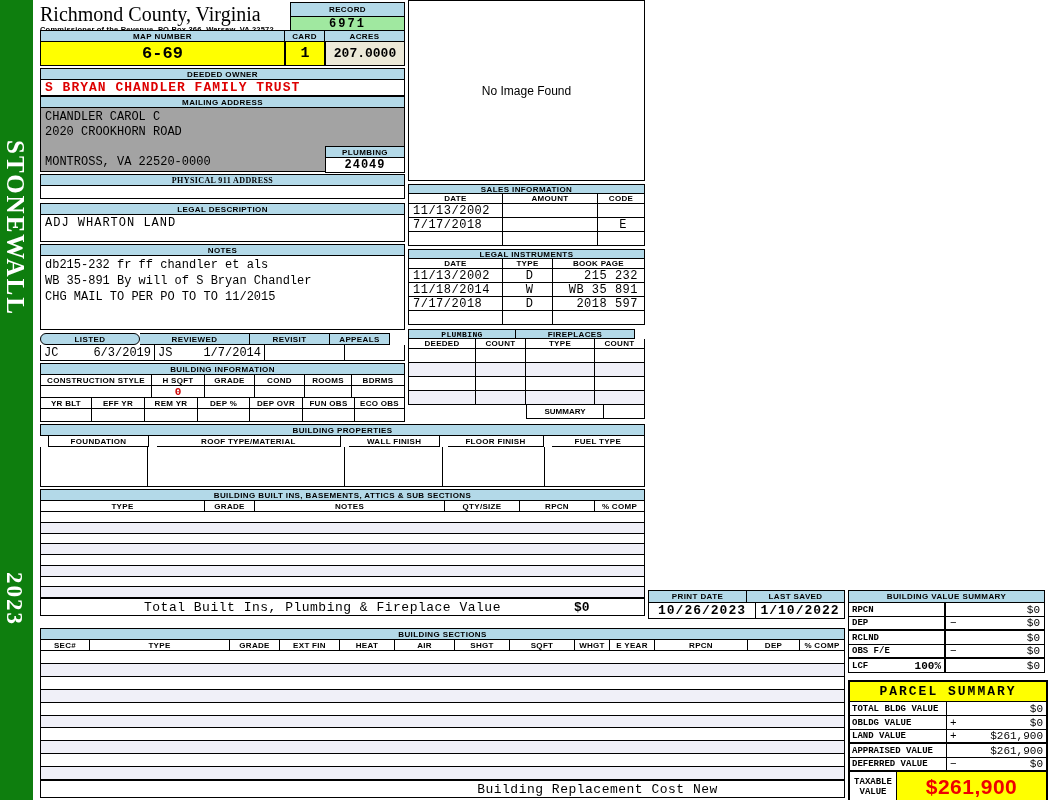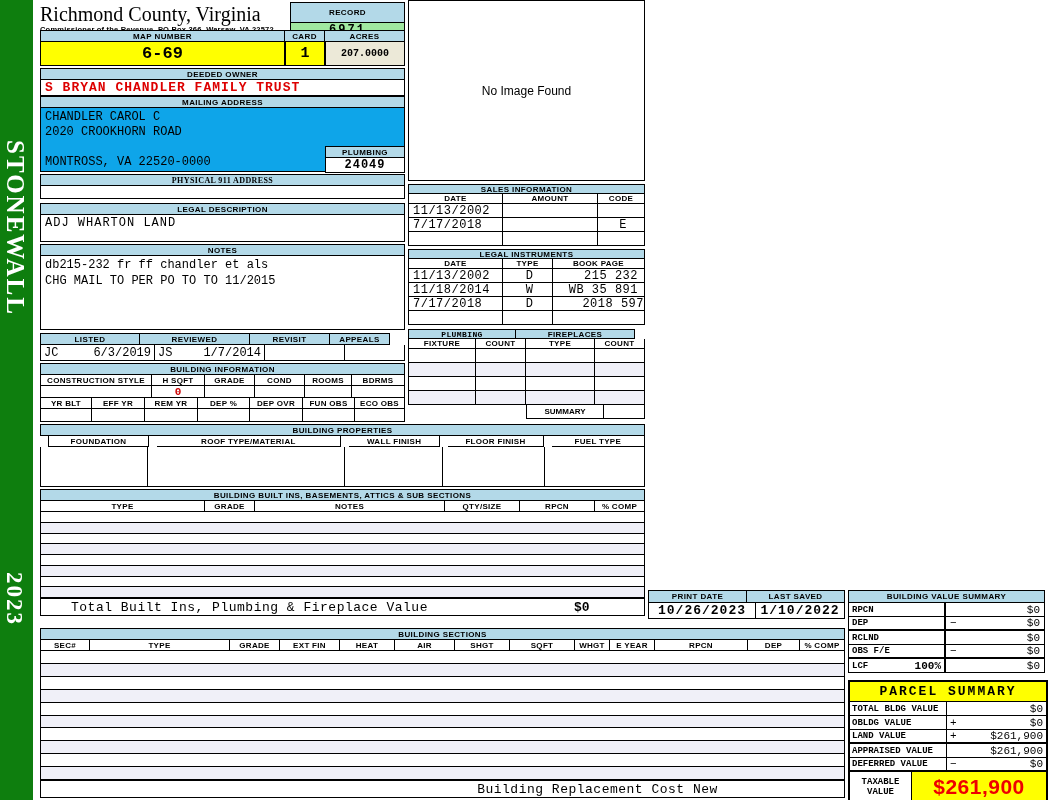--- a/index.html
+++ b/index.html
@@ -38,39 +38,39 @@
     font-family:"Liberation Mono", monospace; font-size:12px;
     display:flex; align-items:center; white-space:nowrap;
   }
   .nb-l { border-left:none; }
   .stripe { background:#f0f0f8; }
 
   
   .county-title { font-family:"Liberation Serif", serif; font-size:20px; line-height:22px; white-space:nowrap; }
   .county-sub { font-size:7.5px; font-weight:bold; white-space:nowrap; letter-spacing:.2px; }
   .record-box { left:290px; top:2px; width:115px; }
-  .record-box .band { height:21px; }
+  .record-box .band { height:15px; }
   .record-val { height:15px; background:#a0e8a0; border:1px solid #000; border-top:none;
     display:flex; align-items:center; justify-content:center;
     font-family:"Liberation Mono", monospace; font-weight:bold; font-size:12px; letter-spacing:2px; }
 
   .maprow-h { left:40px; top:30px; width:365px; height:12px; }
   .maprow-h .band { height:12px; }
   .maprow-v { left:40px; top:42px; width:365px; height:24px; }
   .maprow-v > div { border:1px solid #000; border-top:none; display:flex; align-items:center; justify-content:center;
     font-family:"Liberation Mono", monospace; font-weight:bold; }
   .bg-yellow { background:#ffff00; }
   .bg-beige { background:#ece9d8; }
 
   .owner-band { left:40px; top:68px; width:365px; height:12px; }
   .owner-val { left:40px; top:80px; width:365px; height:16px; border:1px solid #000; border-top:none;
     background:#fff; display:flex; align-items:center; padding-left:4px;
     font-family:"Liberation Mono", monospace; font-weight:bold; font-size:13px; color:#dd0000; letter-spacing:1px; white-space:nowrap; }
   .mail-band { left:40px; top:96px; width:365px; height:12px; }
-  .mail-block { left:40px; top:108px; width:365px; height:64px; background:#0ea5e9;
+  .mail-block { left:40px; top:108px; width:365px; height:64px; background:#a3a3a3;
     border:1px solid #000; border-top:none; padding:2px 0 0 4px; }
   .addr-line { font-family:"Liberation Mono", monospace; font-size:12px; height:15px; line-height:15px; white-space:nowrap; }
   .account-box { left:325px; top:146px; width:80px; }
   .account-box .band { height:12px; }
   .account-val { height:15px; background:#fff; border:1px solid #000; border-top:none;
     display:flex; align-items:center; justify-content:center;
     font-family:"Liberation Mono", monospace; font-weight:bold; font-size:12px; letter-spacing:1px; }
 
   .phys-band { left:40px; top:174px; width:365px; height:12px;font-family:Liberation Serif, serif; }
   .phys-val { left:40px; top:186px; width:365px; height:13px; background:#fff; border:1px solid #000; border-top:none; }
@@ -107,21 +107,21 @@
   
   .bb-band { left:40px; top:489px; width:605px; height:12px; }
   .bb-h { left:40px; top:501px; width:605px; height:11px; }
   .bb-h .whdr { border-top:none; height:11px; }
   .bb-rows { left:40px; top:512px; width:605px; height:86px; display:flex; flex-direction:column;
     border-left:1px solid #000; border-right:1px solid #000; }
   .bb-rows > div { flex:1; border-bottom:1px solid #000; background:#fff; }
   .bb-rows > div:nth-child(even) { background:#f0f0f8; }
   .total-row { left:40px; top:598px; width:605px; height:18px; background:#fff; border:1px solid #000;
     display:flex; align-items:center; font-family:"Liberation Mono", monospace; font-size:13px; }
-  .total-row .tr-label { flex:1; text-align:left; padding-left:30px; letter-spacing:.5px; }
+  .total-row .tr-label { flex:1; text-align:center; padding-left:30px; letter-spacing:.5px; }
   .total-row .tr-value { width:70px; font-weight:bold; font-size:13px; }
 
   
   .img-box { left:408px; top:0; width:237px; height:181px; border:1px solid #000; background:#fff;
     display:flex; align-items:center; justify-content:center; font-size:12px; }
 
   
   .sales { left:408px; top:184px; width:237px; }
   .instr { left:408px; top:249px; width:237px; }
   .band10 { height:10px; }
@@ -175,21 +175,21 @@
     display:flex; align-items:center; justify-content:center;
     font-family:"Liberation Mono", monospace; font-weight:bold; font-size:13px; letter-spacing:2px; }
   .ps-row { height:14px; display:flex; border-bottom:1px solid #000; }
   .ps-row.thick { border-bottom:2px solid #000; }
   .ps-row .lbl { width:97px; border-right:1px solid #000;
     font-family:"Liberation Mono", monospace; font-weight:bold; font-size:9px;
     display:flex; align-items:center; padding-left:2px; white-space:nowrap; }
   .ps-row .val { flex:1; font-family:"Liberation Mono", monospace; font-size:11px;
     display:flex; align-items:center; justify-content:space-between; padding:0 3px; }
   .tax-row { height:29px; display:flex; }
-  .tax-row .lbl { width:62px; border-right:1px solid #000; background:#fff;
+  .tax-row .lbl { width:47px; border-right:1px solid #000; background:#fff;
     font-family:"Liberation Mono", monospace; font-weight:bold; font-size:9px; line-height:10px;
     display:flex; align-items:center; justify-content:center; text-align:center; }
   .tax-row .val { flex:1; background:#ffff00; color:#ee0000;
     font-family:"Liberation Sans", sans-serif; font-weight:bold; font-size:21px;
     display:flex; align-items:center; justify-content:center; letter-spacing:.5px; }
 </style>
 </head>
 <body>
 
 <div class="abs sidebar">
@@ -207,21 +207,21 @@
 </div>
 
 <div class="abs maprow-h row">
   <div class="band" style="width:245px;">MAP NUMBER</div>
   <div class="band" style="width:40px; border-left:none;">CARD</div>
   <div class="band" style="width:80px; border-left:none;">ACRES</div>
 </div>
 <div class="abs maprow-v row">
   <div class="bg-yellow" style="width:245px; font-size:17px;">6-69</div>
   <div class="bg-yellow nb-l" style="width:40px; font-size:15px;">1</div>
-  <div class="bg-beige nb-l" style="width:80px; font-size:10px;">207.0000</div>
+  <div class="bg-beige nb-l" style="width:80px; font-size:13px;">207.0000</div>
 </div>
 
 <div class="abs owner-band band">DEEDED OWNER</div>
 <div class="abs owner-val">S BRYAN CHANDLER FAMILY TRUST</div>
 
 <div class="abs mail-band band">MAILING ADDRESS</div>
 <div class="abs mail-block">
   <div class="addr-line">CHANDLER CAROL C</div>
   <div class="addr-line">2020 CROOKHORN ROAD</div>
   <div class="addr-line"></div>
@@ -234,25 +234,26 @@
 
 <div class="abs phys-band band">PHYSICAL 911 ADDRESS</div>
 <div class="abs phys-val"></div>
 
 <div class="abs legal-band band">LEGAL DESCRIPTION</div>
 <div class="abs legal-val">ADJ WHARTON LAND</div>
 
 <div class="abs notes-band band">NOTES</div>
 <div class="abs notes-val">
   <div class="note-line">db215-232 fr ff chandler et als</div>
+  <div class="note-line">WB 35-891 By will of S Bryan Chandler</div>
   <div class="note-line">CHG MAIL TO PER PO TO TO 11/2015</div>
 </div>
 
 <div class="abs visits-h row">
-  <div class="band" style="width:100px;">LISTED</div>
+  <div class="band" style="width:100px;border-radius:6px;">LISTED</div>
   <div class="band nb-l" style="width:110px;">REVIEWED</div>
   <div class="band nb-l" style="width:80px;">REVISIT</div>
   <div class="band nb-l" style="width:60px;">APPEALS</div>
 </div>
 <div class="abs visits-v row">
   <div class="cell" style="width:115px;">
       <span>JC</span>
       <span>6/3/2019</span>
     </div>
   <div class="cell nb-l" style="width:110px;">
@@ -380,36 +381,36 @@
     <div class="cell nb-l" style="width:92px; justify-content:flex-end; padding-right:6px;">215 232</div>
   </div>
   <div class="row drow">
     <div class="cell" style="width:95px;">11/18/2014</div>
     <div class="cell nb-l" style="width:50px; justify-content:center;">W</div>
     <div class="cell nb-l" style="width:92px; justify-content:flex-end; padding-right:6px;">WB 35 891</div>
   </div>
   <div class="row drow">
     <div class="cell" style="width:95px;">7/17/2018</div>
     <div class="cell nb-l" style="width:50px; justify-content:center;">D</div>
-    <div class="cell nb-l" style="width:92px; justify-content:flex-end; ">2018 597</div>
+    <div class="cell nb-l" style="width:92px; justify-content:flex-end; padding-right:6px;">2018 597</div>
   </div>
   <div class="row drow">
     <div class="cell" style="width:95px;"></div>
     <div class="cell nb-l" style="width:50px;"></div>
     <div class="cell nb-l" style="width:92px;"></div>
   </div>
 </div>
 
 <div class="abs pf">
   <div class="row">
     <div class="band band10" style="width:108px;font-family:Liberation Mono, monospace;">PLUMBING</div>
     <div class="band band10 nb-l" style="width:119px;">FIREPLACES</div>
   </div>
   <div class="row h10">
-    <div class="whdr" style="width:68px;">FIXTURE</div>
+    <div class="whdr" style="width:68px;">DEEDED</div>
     <div class="whdr nb-l" style="width:50px;">COUNT</div>
     <div class="whdr nb-l" style="width:69px;">TYPE</div>
     <div class="whdr nb-l" style="width:50px;">COUNT</div>
   </div>
   <div class="row drow">
     <div class="cell" style="width:68px;"></div>
     <div class="cell nb-l" style="width:50px;"></div>
     <div class="cell nb-l" style="width:69px;"></div>
     <div class="cell nb-l" style="width:50px;"></div>
   </div>

